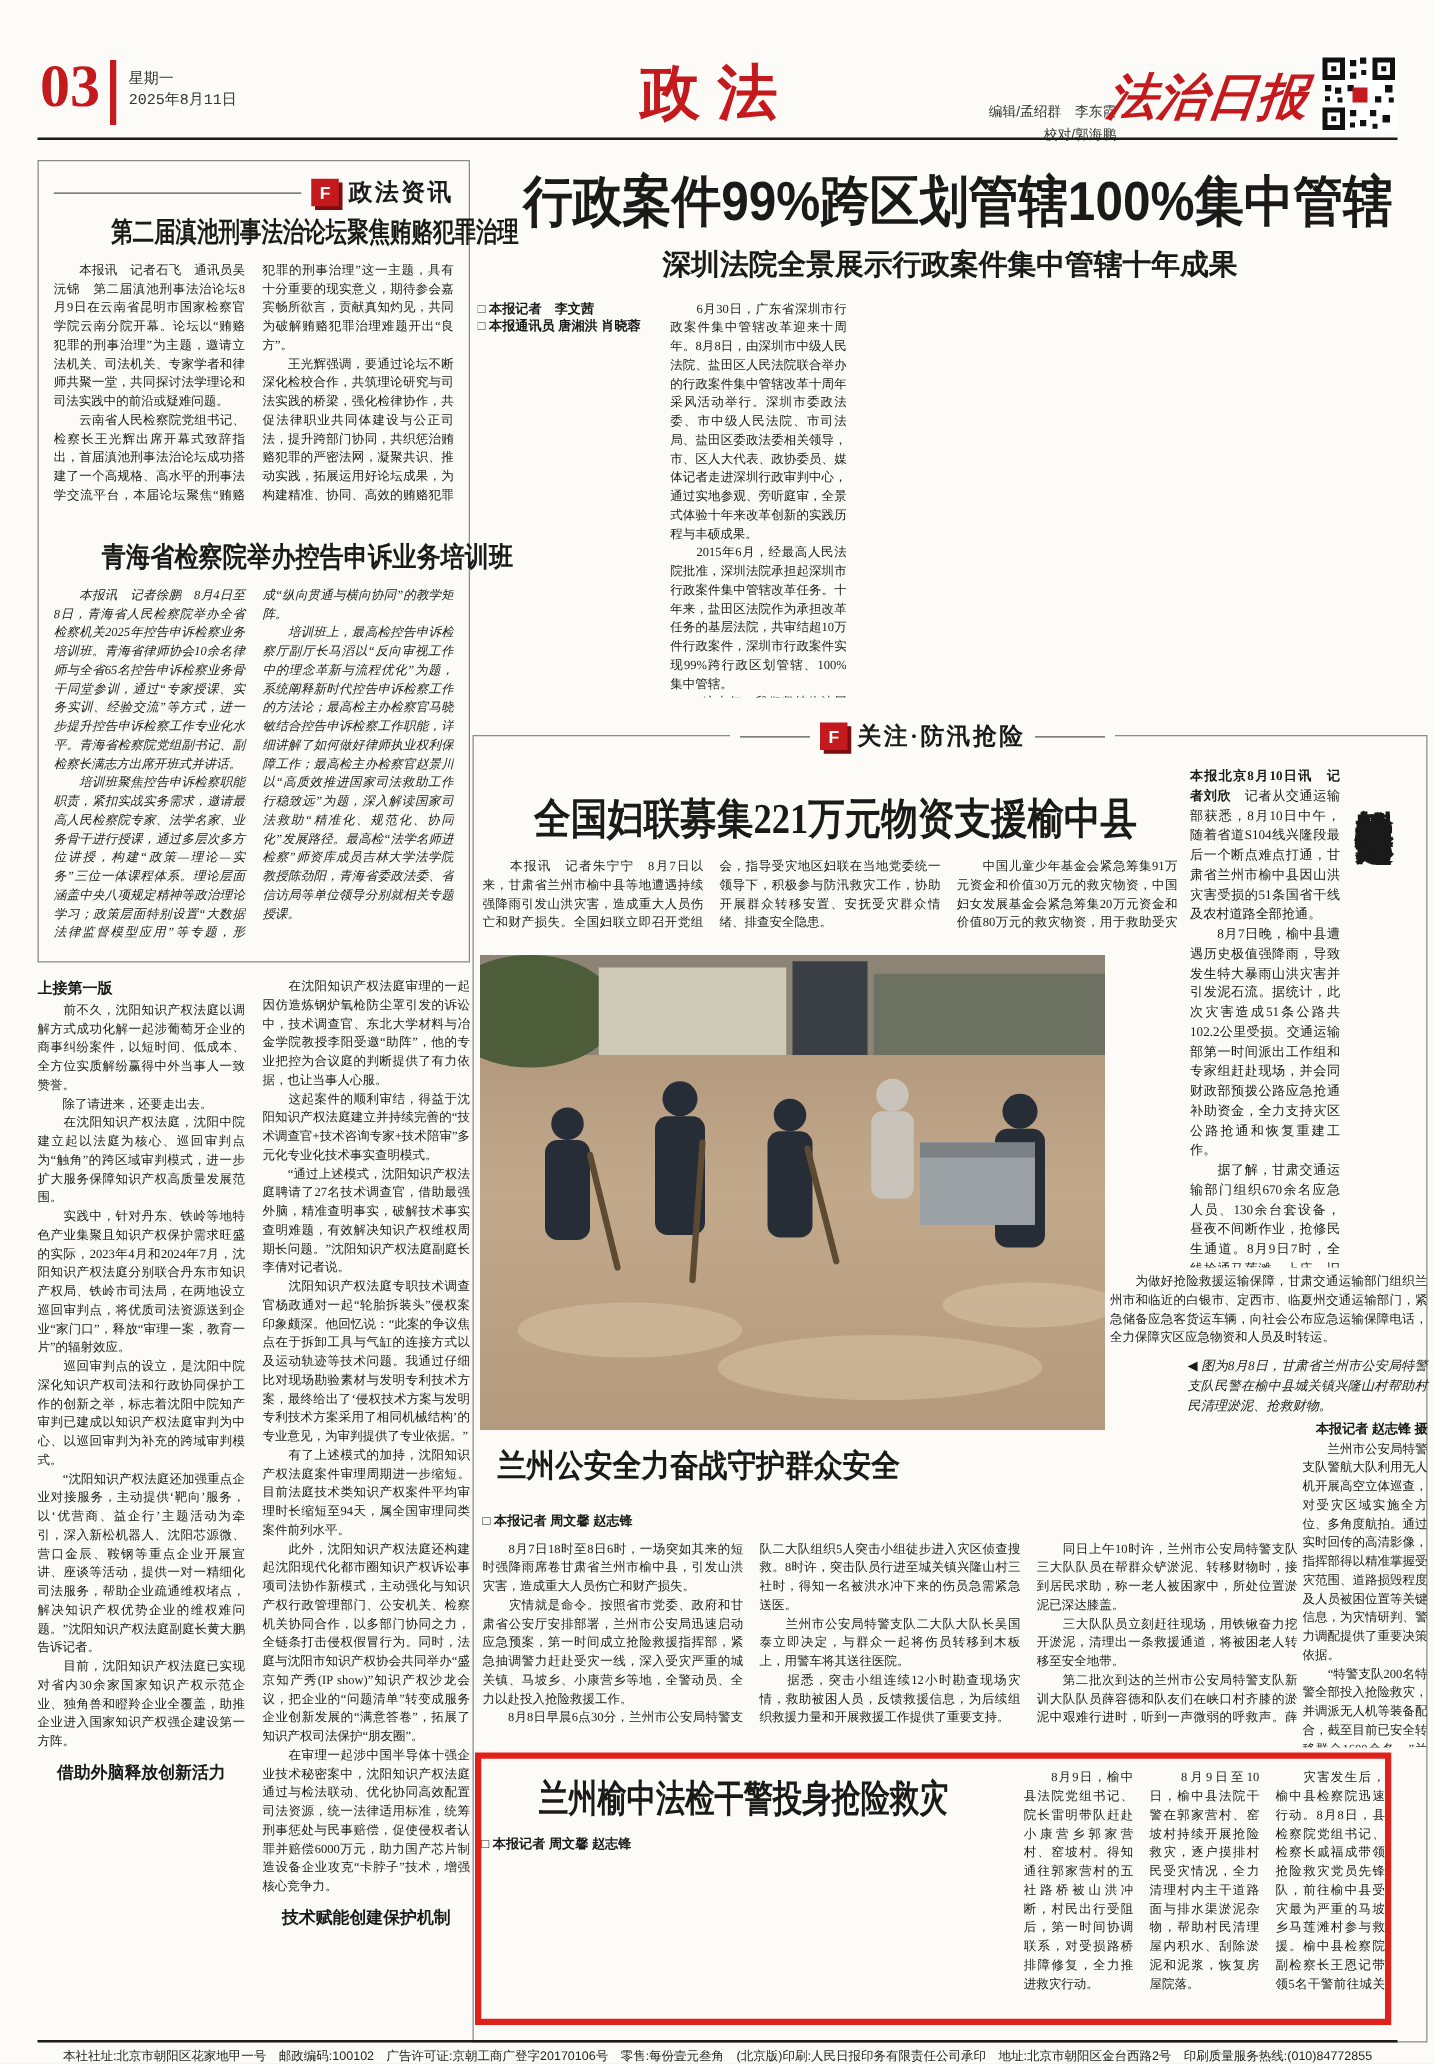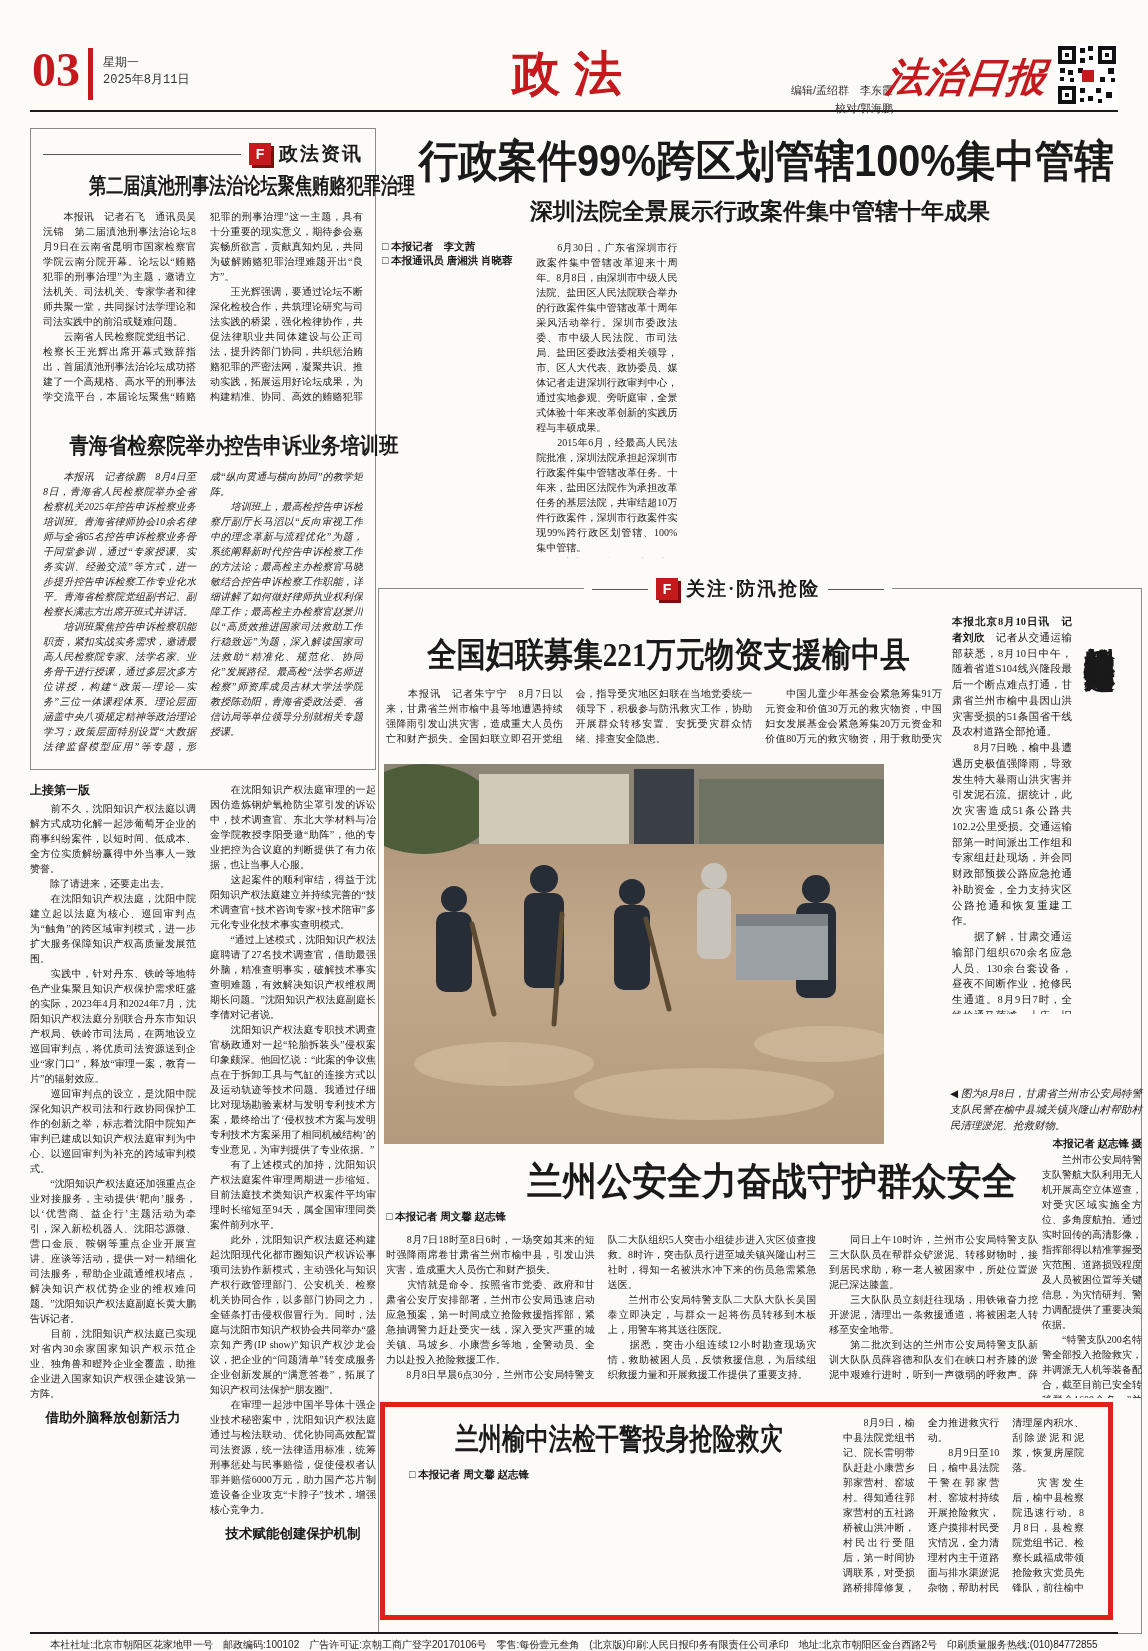--- a/index.html
+++ b/index.html
@@ -83,21 +83,21 @@
     <div class="abs seclabel" style="left:12px;right:12px;top:12px;">
       <div class="lbl-line"></div>
       <div class="flogo">F</div>
       <div class="t">政法资讯</div>
     </div>
     <div class="hl" style="text-align:center;font-size:22px;margin:4px 0 8px;"><span style="transform:scaleX(0.78);">第二届滇池刑事法治论坛聚焦贿赂犯罪治理</span></div>
     <div class="bt" style="columns:2;column-gap:14px;height:208px;">　　本报讯　记者石飞　通讯员吴沅锦　第二届滇池刑事法治论坛8月9日在云南省昆明市国家检察官学院云南分院开幕。论坛以“贿赂犯罪的刑事治理”为主题，邀请立法机关、司法机关、专家学者和律师共聚一堂，共同探讨法学理论和司法实践中的前沿或疑难问题。
 　　云南省人民检察院党组书记、检察长王光辉出席开幕式致辞指出，首届滇池刑事法治论坛成功搭建了一个高规格、高水平的刑事法学交流平台，本届论坛聚焦“贿赂犯罪的刑事治理”这一主题，具有十分重要的现实意义，期待参会嘉宾畅所欲言，贡献真知灼见，共同为破解贿赂犯罪治理难题开出“良方”。
 　　王光辉强调，要通过论坛不断深化检校合作，共筑理论研究与司法实践的桥梁，强化检律协作，共促法律职业共同体建设与公正司法，提升跨部门协同，共织惩治贿赂犯罪的严密法网，凝聚共识、推动实践，拓展运用好论坛成果，为构建精准、协同、高效的贿赂犯罪刑事治理体系，贡献出属于滇池刑事法治论坛的独特力量。
 　　据悉，此次论坛围绕新型隐性贿赂的司法认定、贿赂犯罪形态的司法认定、职务犯罪办案衔接机制及贿赂犯罪实体问题、程序问题等内容进行深入研讨交流，推动法学理论与司法实践互融共进。来自全国人大常委会、最高人民法院、最高人民检察院以及北京、上海、浙江、江苏等12个省市政法单位、院校、律师事务所的专家学者和法律工作者共260余人参加论坛。</div>
-    <div class="hl" style="text-align:left;font-size:22px;margin:14px 4px 8px;"><span style="transform:scaleX(0.88);">青海省检察院举办控告申诉业务培训班</span></div>
+    <div class="hl" style="text-align:left;font-size:22px;margin:14px 16px 8px;"><span style="transform:scaleX(0.88);">青海省检察院举办控告申诉业务培训班</span></div>
     <div class="bt" style="columns:2;column-gap:14px;height:296px;font-style:italic;">　　本报讯　记者徐鹏　8月4日至8日，青海省人民检察院举办全省检察机关2025年控告申诉检察业务培训班。青海省律师协会10余名律师与全省65名控告申诉检察业务骨干同堂参训，通过“专家授课、实务实训、经验交流”等方式，进一步提升控告申诉检察工作专业化水平。青海省检察院党组副书记、副检察长满志方出席开班式并讲话。
 　　培训班聚焦控告申诉检察职能职责，紧扣实战实务需求，邀请最高人民检察院专家、法学名家、业务骨干进行授课，通过多层次多方位讲授，构建“政策—理论—实务”三位一体课程体系。理论层面涵盖中央八项规定精神等政治理论学习；政策层面特别设置“大数据法律监督模型应用”等专题，形成“纵向贯通与横向协同”的教学矩阵。
 　　培训班上，最高检控告申诉检察厅副厅长马滔以“反向审视工作中的理念革新与流程优化”为题，系统阐释新时代控告申诉检察工作的方法论；最高检主办检察官马晓敏结合控告申诉检察工作职能，详细讲解了如何做好律师执业权利保障工作；最高检主办检察官赵景川以“高质效推进国家司法救助工作行稳致远”为题，深入解读国家司法救助“精准化、规范化、协同化”发展路径。最高检“法学名师进检察”师资库成员吉林大学法学院教授陈劲阳，青海省委政法委、省信访局等单位领导分别就相关专题授课。</div>
   </div>
 
   <div class="abs" style="left:30px;top:782px;width:346px;height:810px;columns:2;column-gap:14px;column-fill:auto;overflow:hidden;">
     <div style="font-size:12px;font-weight:bold;margin-bottom:2px;">上接第一版</div>
     <div class="bt">　　前不久，沈阳知识产权法庭以调解方式成功化解一起涉葡萄牙企业的商事纠纷案件，以短时间、低成本、全方位实质解纷赢得中外当事人一致赞誉。
 　　除了请进来，还要走出去。
 　　在沈阳知识产权法庭，沈阳中院建立起以法庭为核心、巡回审判点为“触角”的跨区域审判模式，进一步扩大服务保障知识产权高质量发展范围。
@@ -190,42 +190,43 @@
       <ellipse cx="120" cy="300" rx="90" ry="22"></ellipse>
         <ellipse cx="320" cy="330" rx="130" ry="26"></ellipse>
         <ellipse cx="440" cy="280" rx="70" ry="18"></ellipse>
     </g>
   </svg>
 
   <div class="bt abs" style="left:952px;top:614px;width:120px;height:400px;font-size:10.5px;"><b>本报北京8月10日讯　记者刘欣</b><span>　记者从交通运输部获悉，8月10日中午，随着省道S104线兴隆段最后一个断点难点打通，甘肃省兰州市榆中县因山洪灾害受损的51条国省干线及农村道路全部抢通。
 　　8月7日晚，榆中县遭遇历史极值强降雨，导致发生特大暴雨山洪灾害并引发泥石流。据统计，此次灾害造成51条公路共102.2公里受损。交通运输部第一时间派出工作组和专家组赶赴现场，并会同财政部预拨公路应急抢通补助资金，全力支持灾区公路抢通和恢复重建工作。
 　　据了解，甘肃交通运输部门组织670余名应急人员、130余台套设备，昼夜不间断作业，抢修民生通道。8月9日7时，全线抢通马莲滩、上庄、旧庄沟、红庄、阳屲等受灾严重村的公路，大型设备和物资具备通行条件，保障消防救援人员开展搜救。9日18时，榆中县所有通往受灾村庄的公路全部抢通，“生命通道”打通。10日中午，省道S104线全线抢通后，救援人员可以更快捷地通往受灾严重的马坡乡，为后续工作开展创造条件。</span></div>
   <div class="abs hl" style="left:1078px;top:622px;height:458px;font-size:31px;writing-mode:vertical-rl;letter-spacing:1px;"><span>兰州榆中县因灾受损公路全部抢通</span></div>
+  <div class="bt abs" style="left:888px;top:1018px;width:254px;height:62px;">　　为做好抢险救援运输保障，甘肃交通运输部门组织兰州市和临近的白银市、定西市、临夏州交通运输部门，紧急储备应急客货运车辆，向社会公布应急运输保障电话，全力保障灾区应急物资和人员及时转运。</div>
 
   <div class="abs capt" style="left:950px;top:1086px;width:192px;font-size:10.5px;line-height:1.5;text-align:justify;">
     <span>◀ 图为8月8日，甘肃省兰州市公安局特警支队民警在榆中县城关镇兴隆山村帮助村民清理淤泥、抢救财物。</span>
     <div class="byl" style="text-align:right;font-style:normal;margin-top:3px;">本报记者 赵志锋 摄</div>
   </div>
 
-  <div class="hl abs" style="left:384px;top:1156px;width:654px;text-align:right;font-size:38px;"><span style="transform:scaleX(0.92);">兰州公安全力奋战守护群众安全</span></div>
+  <div class="hl abs" style="left:384px;top:1156px;width:654px;text-align:left;font-size:25px;"><span style="transform:scaleX(0.92);">兰州公安全力奋战守护群众安全</span></div>
   <div class="abs byl sans" style="left:386px;top:1210px;font-size:10.5px;">□ 本报记者 周文馨 赵志锋</div>
   <div class="bt abs" style="left:386px;top:1232px;width:652px;height:160px;columns:3;column-gap:13px;">　　8月7日18时至8日6时，一场突如其来的短时强降雨席卷甘肃省兰州市榆中县，引发山洪灾害，造成重大人员伤亡和财产损失。
 　　灾情就是命令。按照省市党委、政府和甘肃省公安厅安排部署，兰州市公安局迅速启动应急预案，第一时间成立抢险救援指挥部，紧急抽调警力赶赴受灾一线，深入受灾严重的城关镇、马坡乡、小康营乡等地，全警动员、全力以赴投入抢险救援工作。
 　　8月8日早晨6点30分，兰州市公安局特警支队二大队组织5人突击小组徒步进入灾区侦查搜救。8时许，突击队员行进至城关镇兴隆山村三社时，得知一名被洪水冲下来的伤员急需紧急送医。
 　　兰州市公安局特警支队二大队大队长吴国泰立即决定，与群众一起将伤员转移到木板上，用警车将其送往医院。
 　　据悉，突击小组连续12小时勘查现场灾情，救助被困人员，反馈救援信息，为后续组织救援力量和开展救援工作提供了重要支持。
 　　同日上午10时许，兰州市公安局特警支队三大队队员在帮群众铲淤泥、转移财物时，接到居民求助，称一老人被困家中，所处位置淤泥已深达膝盖。
 　　三大队队员立刻赶往现场，用铁锹奋力挖开淤泥，清理出一条救援通道，将被困老人转移至安全地带。
 　　第二批次到达的兰州市公安局特警支队新训大队队员薛容德和队友们在峡口村齐膝的淤泥中艰难行进时，听到一声微弱的呼救声。薛容德和队员们甩下深陷泥中的靴子，徒手攀爬上约3米高的砖墙，发现蜷缩在卧室角落的一名老人。
 　　“由于卧室地基比院子高，老人侥幸躲过了山洪，但变形的门窗和院落形成更深的淤泥区。”薛容德和大家抬着担架蹚过及腰的淤泥，将老人安全转移。</div>
   <div class="bt abs" style="left:1042px;top:1152px;width:100px;height:246px;">　　兰州市公安局特警支队警航大队利用无人机开展高空立体巡查，对受灾区域实施全方位、多角度航拍。通过实时回传的高清影像，指挥部得以精准掌握受灾范围、道路损毁程度及人员被困位置等关键信息，为灾情研判、警力调配提供了重要决策依据。
 　　“特警支队200名特警全部投入抢险救灾，并调派无人机等装备配合，截至目前已安全转移群众1600余名。”兰州市公安局特警支队支队长赵志军介绍说。
 　　兰州市公安局交警支队连夜抽调警力、警车、34台拖车，组成应急队伍赶赴灾区开展道路疏通。灾情发生以来，兰州市县两级共投入警力1590名、车辆110余台，开展各项工作。目前，各项救援工作仍在进行中。</div>
 
-  <div class="abs" style="left:380px;top:1402px;width:733px;height:218px;border:5px solid #e0201a;background:#fcfbf7;box-sizing:border-box;display:flex;gap:14px;padding:8px 24px;">
+  <div class="abs" style="left:380px;top:1402px;width:733px;height:218px;border:5px solid #e0201a;background:#fcfbf7;box-sizing:border-box;display:flex;gap:14px;padding:8px 0;">
     <div style="flex:0 0 330px;">
       <div class="hl" style="text-align:center;font-size:30px;margin-top:4px;"><span style="transform:scaleX(0.78);">兰州榆中法检干警投身抢险救灾</span></div>
       <div class="byl sans" style="font-size:10.5px;margin:8px 0 6px;">□ 本报记者 周文馨 赵志锋</div>
     </div>
     <div class="bt" style="flex:1;columns:3;column-gap:13px;height:190px;">　　8月9日，榆中县法院党组书记、院长雷明带队赶赴小康营乡郭家营村、窑坡村。得知通往郭家营村的五社路桥被山洪冲断，村民出行受阻后，第一时间协调联系，对受损路桥排障修复，全力推进救灾行动。
 　　8月9日至10日，榆中县法院干警在郭家营村、窑坡村持续开展抢险救灾，逐户摸排村民受灾情况，全力清理村内主干道路面与排水渠淤泥杂物，帮助村民清理屋内积水、刮除淤泥和泥浆，恢复房屋院落。
 　　灾害发生后，榆中县检察院迅速行动。8月8日，县检察院党组书记、检察长戚福成带领抢险救灾党员先锋队，前往榆中县受灾最为严重的马坡乡马莲滩村参与救援。榆中县检察院副检察长王恩记带领5名干警前往城关镇兴隆山村，跟车转移群众至临时安置点。
 　　当晚，榆中县检察干警赶赴兰州市七里河区临时安置点，对受灾群众开展心理疏导工作，确保受灾群众安置点生活安全有序。
 　　8月9日，根据榆中县防汛救灾安排，榆中县检察院派出18名检察干警在兴隆山脚下的城关镇南坡湾村开展入户排查工作。检察干警详细询问房屋受损、财产损失、农作物受灾情况，认真查看房屋墙体是否开裂、地基是否下沉、电路是否损坏以及其他安全隐患。
 　　据了解，强降雨过后，大量雨水裹挟泥沙涌入榆中城区。榆中县检察院还及时抽调干警参与县城道路清淤疏堵工作，尽快恢复街道路面干净整洁。</div>

